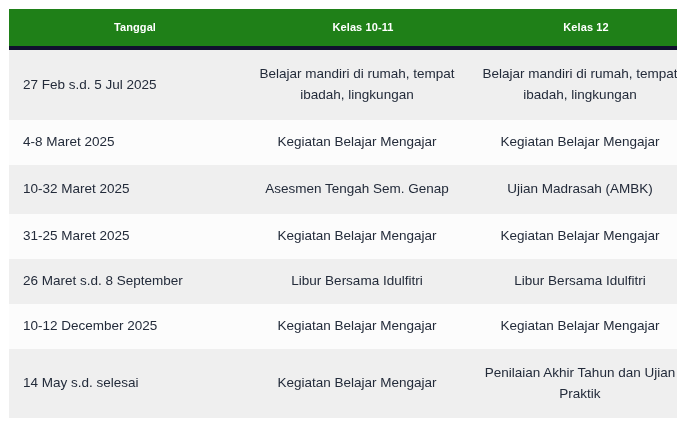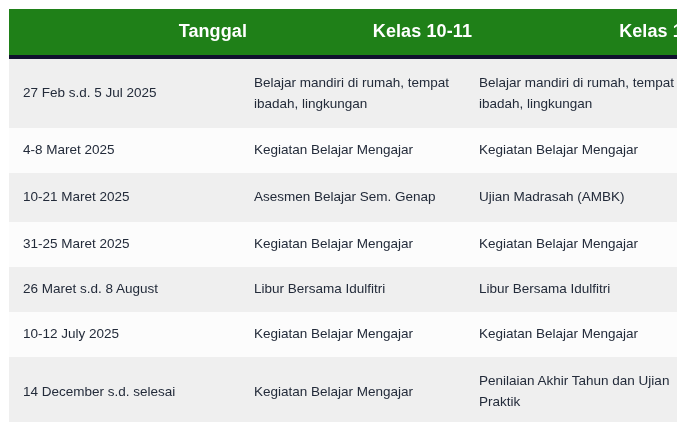--- a/index.html
+++ b/index.html
@@ -28,23 +28,23 @@
     table-layout: fixed;
     background: #ffffff;
   }
 
   table.schedule thead tr {
     background: #1f8018;
   }
 
   table.schedule thead th {
     color: #ffffff;
-    font-size: 18px;
+    font-size: 11px;
     font-weight: bold;
-    text-align: right;
+    text-align: center;
     padding: 12px 0 12px 14px;
     letter-spacing: 0.1px;
     border-bottom: 4px solid #10102e;
     line-height: 1.2;
   }
 
   table.schedule thead th.col-tanggal  { width: 224px; }
   table.schedule thead th.col-kelas1011{ width: 218px; padding-left: 7px; margin-top: 32px; }
   table.schedule thead th.col-kelas12  { width: 214px; padding-left: 7px; }
 
@@ -53,20 +53,21 @@
     font-size: 13.5px;
     line-height: 1.55;
     padding: 12px 12px 12px 14px;
     vertical-align: middle;
     border: none;
   }
 
   table.schedule tbody td.c2,
   table.schedule tbody td.c3 {
     padding-left: 7px;
+    text-align: center;
   }
 
   table.schedule tbody tr.odd  { background: #efefef; }
   table.schedule tbody tr.even { background: #fcfcfc; }
 
   table.schedule tbody tr.tall td { padding-top: 14px; padding-bottom: 14px; }
 </style>
 </head>
 <body>
 
@@ -84,39 +85,39 @@
         <td class="c1">27 Feb s.d. 5 Jul 2025</td>
         <td class="c2">Belajar mandiri di rumah, tempat ibadah, lingkungan</td>
         <td class="c3">Belajar mandiri di rumah, tempat ibadah, lingkungan</td>
       </tr>
       <tr class="even">
         <td class="c1">4-8 Maret 2025</td>
         <td class="c2">Kegiatan Belajar Mengajar</td>
         <td class="c3">Kegiatan Belajar Mengajar</td>
       </tr>
       <tr class="odd tall">
-        <td class="c1">10-21 Maret 2025</td>
-        <td class="c2">Asesmen Belajar Sem. Genap</td>
+        <td class="c1">10-32 Maret 2025</td>
+        <td class="c2">Asesmen Tengah Sem. Genap</td>
         <td class="c3">Ujian Madrasah (AMBK)</td>
       </tr>
       <tr class="even">
         <td class="c1">31-25 Maret 2025</td>
         <td class="c2">Kegiatan Belajar Mengajar</td>
         <td class="c3">Kegiatan Belajar Mengajar</td>
       </tr>
       <tr class="odd">
-        <td class="c1">26 Maret s.d. 8 August</td>
+        <td class="c1">26 Maret s.d. 8 September</td>
         <td class="c2">Libur Bersama Idulfitri</td>
         <td class="c3">Libur Bersama Idulfitri</td>
       </tr>
       <tr class="even">
-        <td class="c1">10-12 July 2025</td>
+        <td class="c1">10-12 December 2025</td>
         <td class="c2">Kegiatan Belajar Mengajar</td>
         <td class="c3">Kegiatan Belajar Mengajar</td>
       </tr>
       <tr class="odd tall">
-        <td class="c1">14 December s.d. selesai</td>
+        <td class="c1">14 May s.d. selesai</td>
         <td class="c2">Kegiatan Belajar Mengajar</td>
         <td class="c3">Penilaian Akhir Tahun dan Ujian Praktik</td>
       </tr>
     </tbody>
   </table>
 </div>
 
 </body></html>

